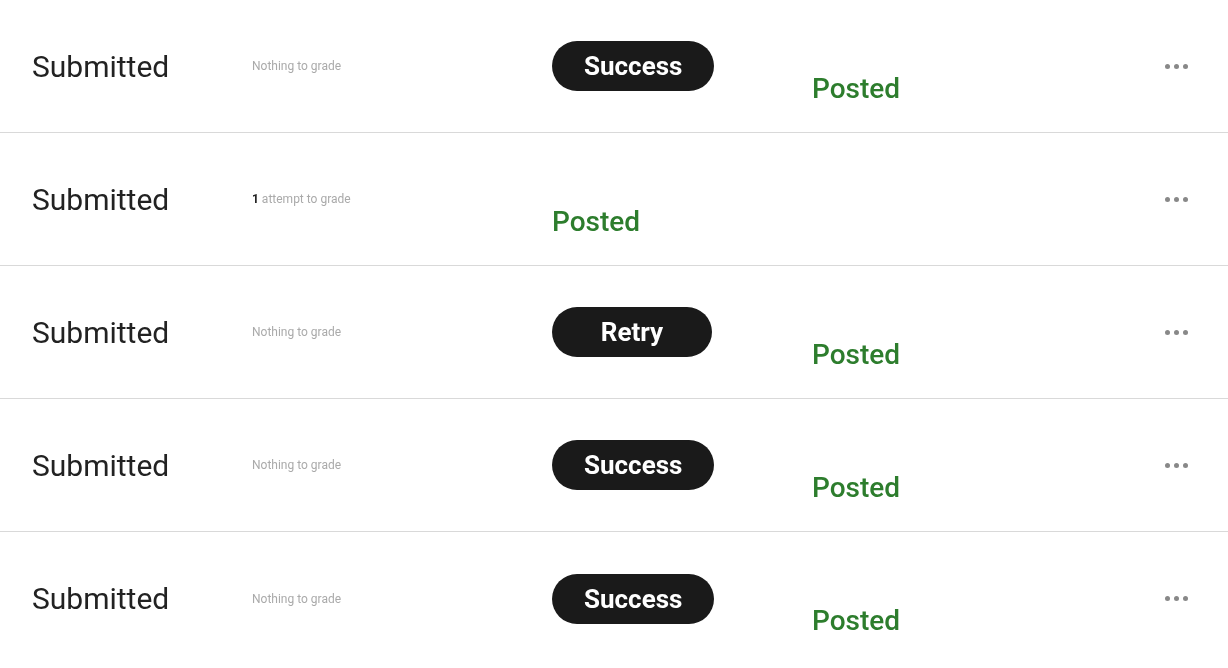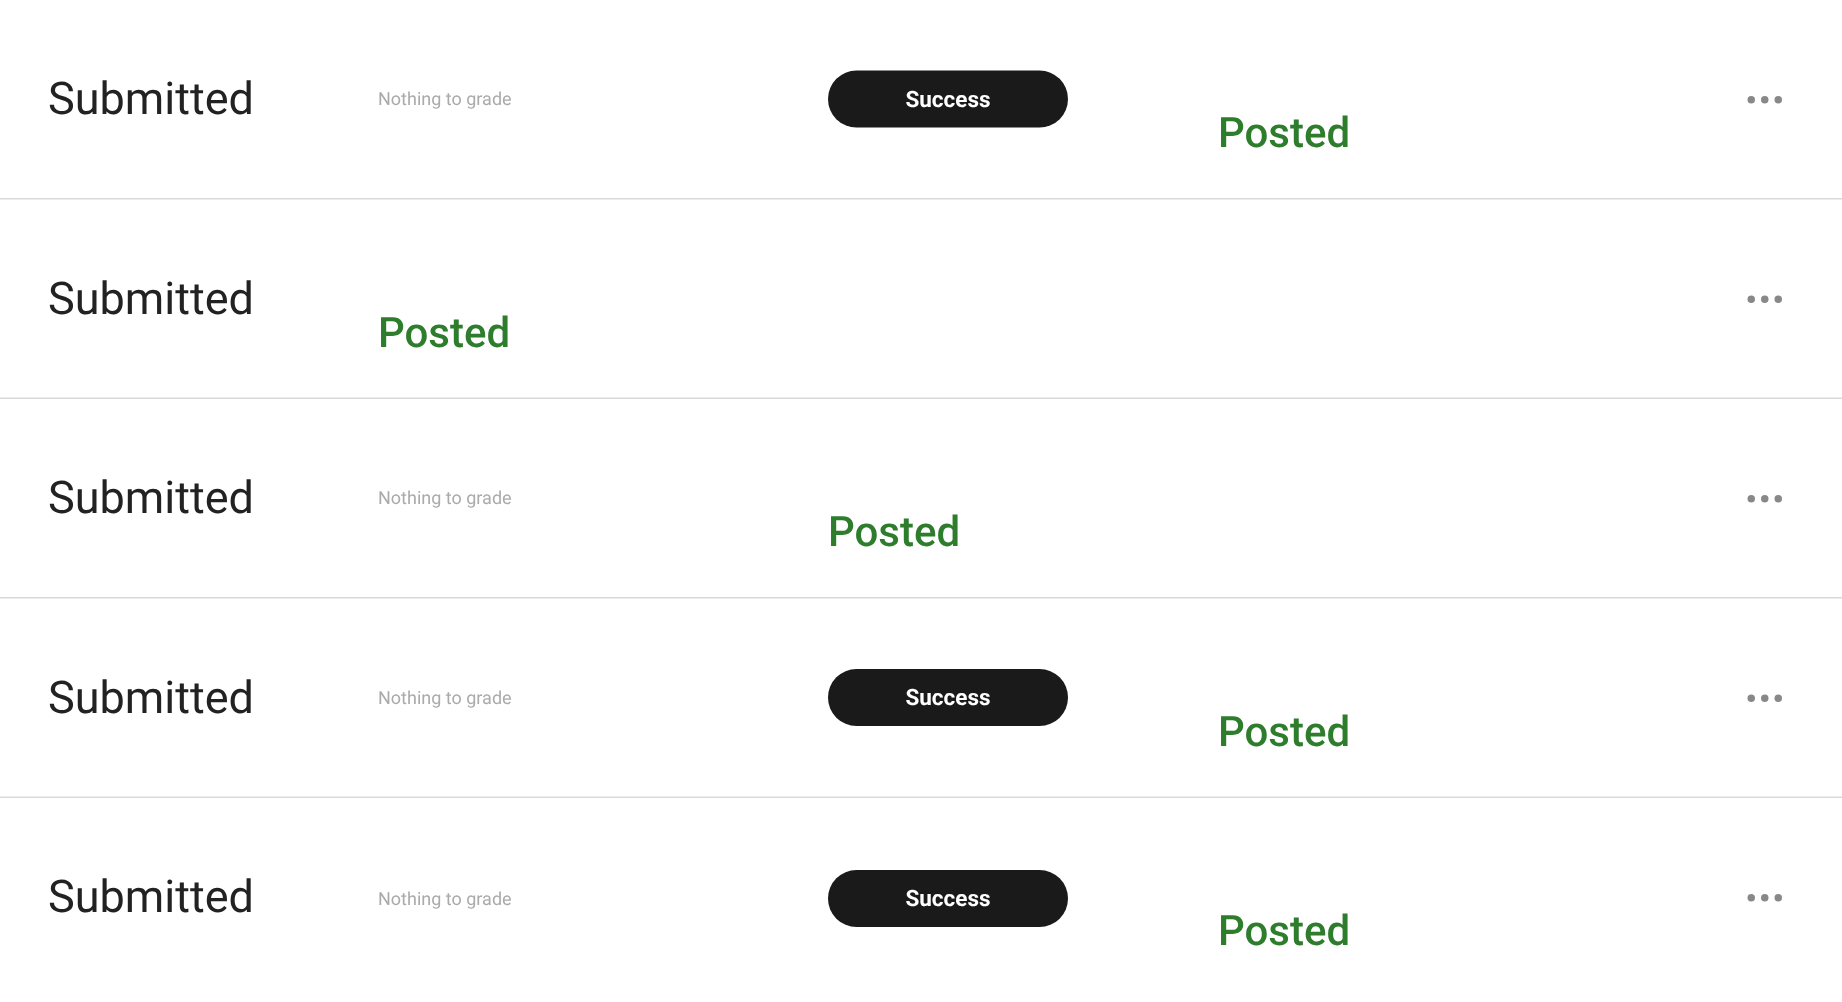--- a/index.html
+++ b/index.html
@@ -57,21 +57,21 @@
     }
 
     .badge {
       display: inline-flex;
       align-items: center;
       justify-content: center;
       padding: 10px 32px;
       border-radius: 999px;
       background: #1a1a1a;
       color: #ffffff;
-      font-size: 15px;
+      font-size: 26px;
       font-weight: 700;
       min-width: 160px;
     }
 
     .col-posted {
       flex: 0 0 200px;
       font-size: 28px;
       color: #2d7d2d;
       font-weight: 500;
       margin-top: 44px;
@@ -115,32 +115,36 @@
       <div class="col-actions">
         <button class="more-button" aria-label="More options">
           <span class="dot"></span>
           <span class="dot"></span>
           <span class="dot"></span>
         </button>
       </div>
     </div>
     <div class="table-row">
       <div class="col-status">Submitted</div>
+      <div class="col-grade-info"><span class="attempt-count">1</span><span> attempt to grade</span></div>
       <div class="col-posted">Posted</div>
       <div class="col-actions">
         <button class="more-button" aria-label="More options">
           <span class="dot"></span>
           <span class="dot"></span>
           <span class="dot"></span>
         </button>
       </div>
     </div>
     <div class="table-row">
       <div class="col-status">Submitted</div>
       <div class="col-grade-info">Nothing to grade</div>
+      <div class="col-badge">
+        <span class="badge">Retry</span>
+      </div>
       <div class="col-posted">Posted</div>
       <div class="col-actions">
         <button class="more-button" aria-label="More options">
           <span class="dot"></span>
           <span class="dot"></span>
           <span class="dot"></span>
         </button>
       </div>
     </div>
     <div class="table-row">

